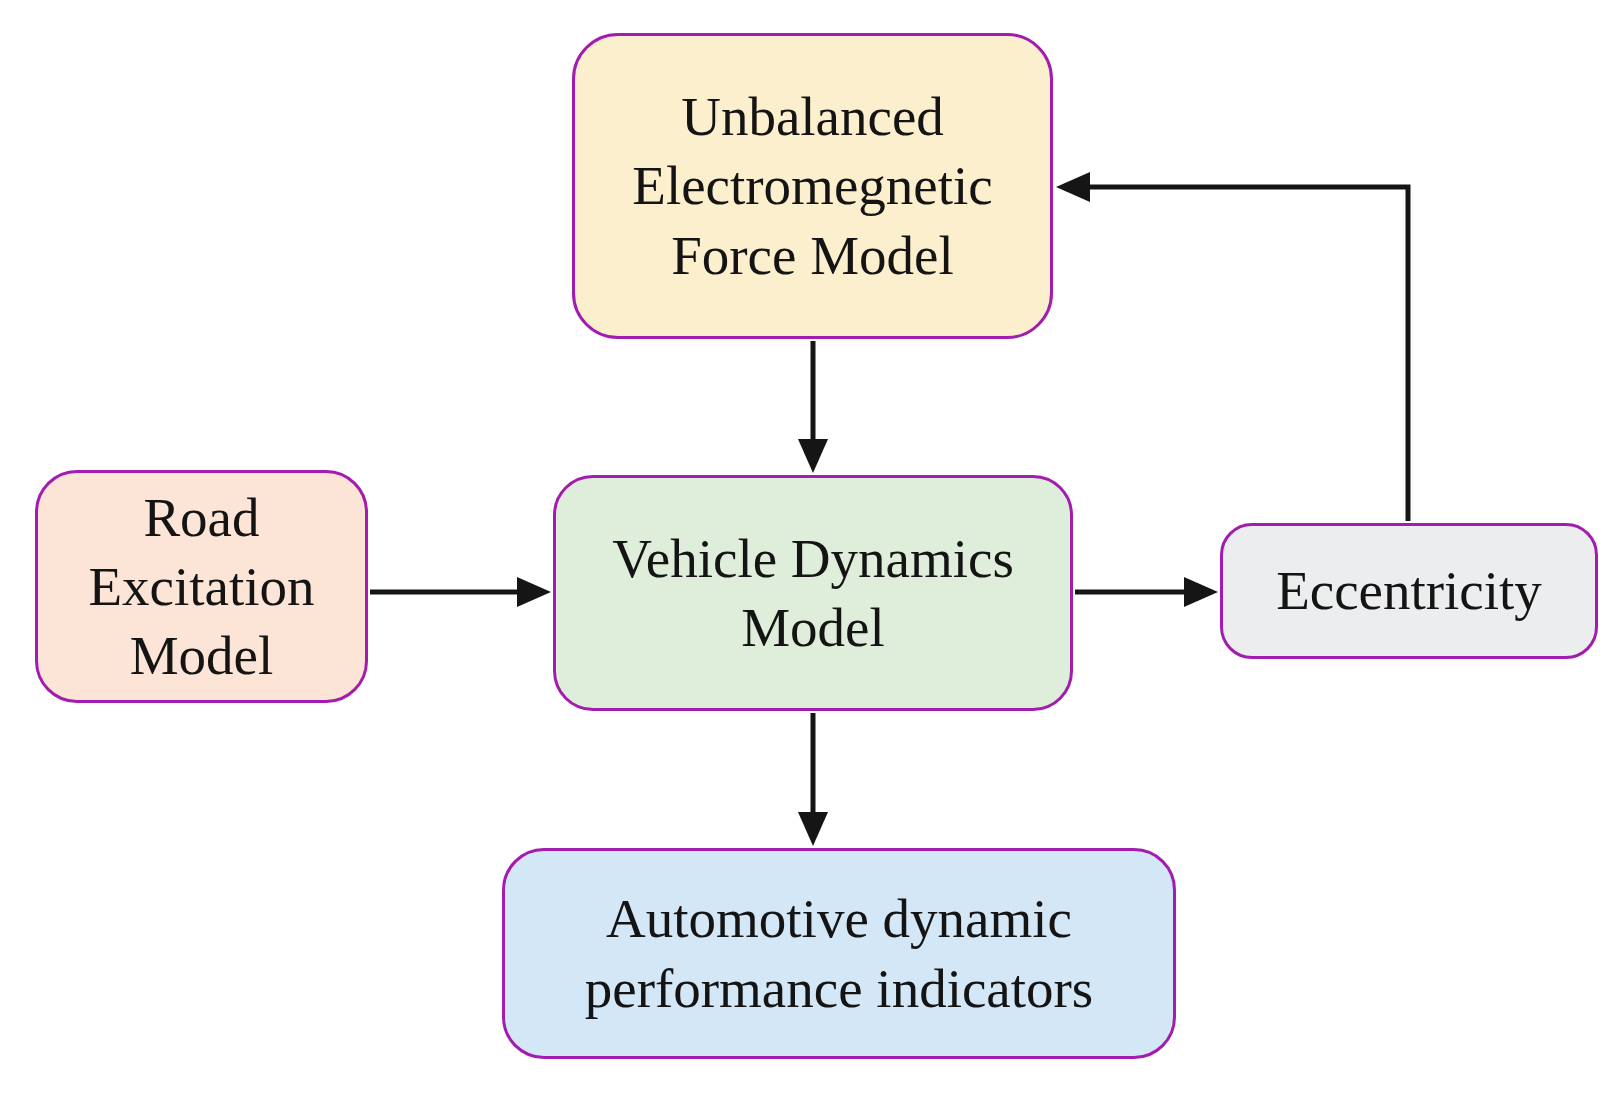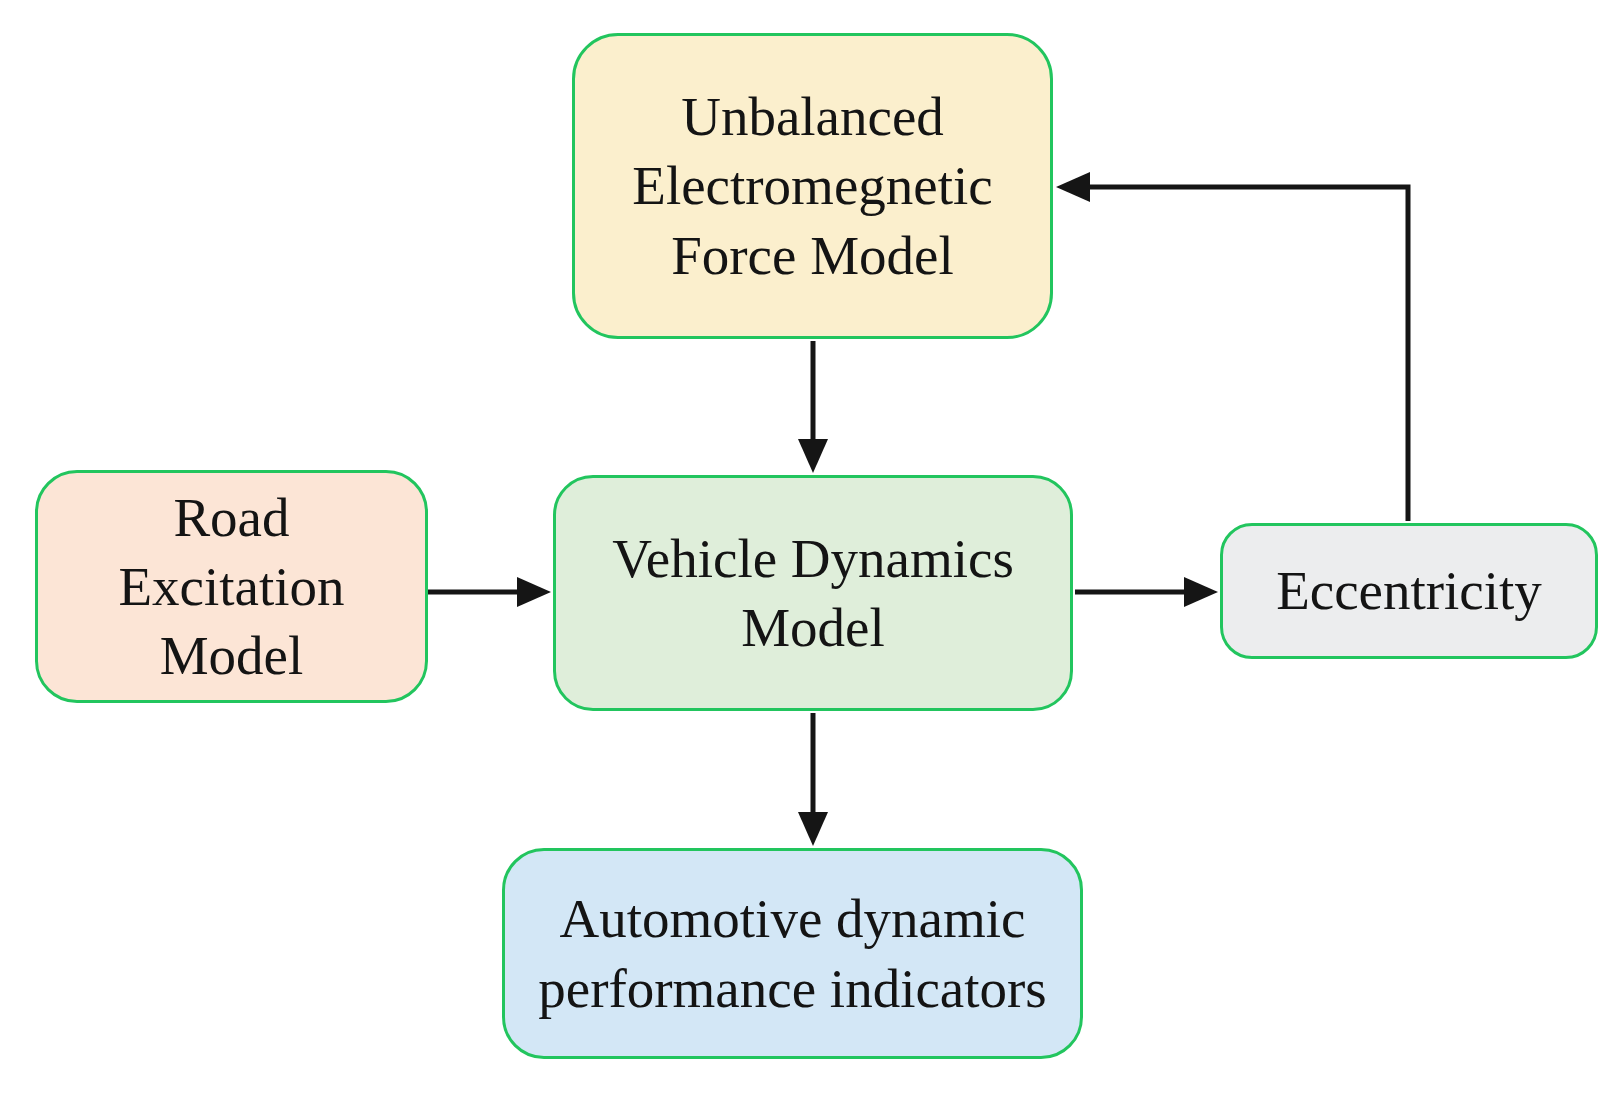--- a/index.html
+++ b/index.html
@@ -28,61 +28,61 @@
     stroke-width: 5;
     fill: none;
   }
   .edges polygon {
     fill: #151515;
     stroke: none;
   }
   .node {
     position: absolute;
     box-sizing: border-box;
-    border: 3px solid #22c55e;
+    border: 3px solid #a21caf;
     display: flex;
     align-items: center;
     justify-content: center;
     text-align: center;
     color: #141414;
     font-size: 55px;
     line-height: 1.26;
   }
   .node .label {
     white-space: pre-line;
     display: block;
   }
   .node-emf {
     left: 572px; top: 33px;
     width: 481px; height: 306px;
     border-radius: 46px;
     background: #FBEFCD;
   }
   .node-road {
     left: 35px; top: 470px;
-    width: 393px; height: 233px;
+    width: 333px; height: 233px;
     border-radius: 42px;
     background: #FCE5D6;
   }
   .node-vdm {
     left: 553px; top: 475px;
     width: 520px; height: 236px;
     border-radius: 40px;
     background: #DFEEDA;
   }
   .node-ecc {
     left: 1220px; top: 523px;
     width: 378px; height: 136px;
     border-radius: 32px;
     background: #ECEDEE;
     text-align: right;
   }
   .node-adpi {
     left: 502px; top: 848px;
-    width: 581px; height: 211px;
+    width: 674px; height: 211px;
     border-radius: 42px;
     background: #D3E7F6;
   }
 </style>
 </head>
 <body>
 
 <div class="canvas">
 
   <svg class="edges" viewBox="0 0 1623 1096" xmlns="http://www.w3.org/2000/svg">

